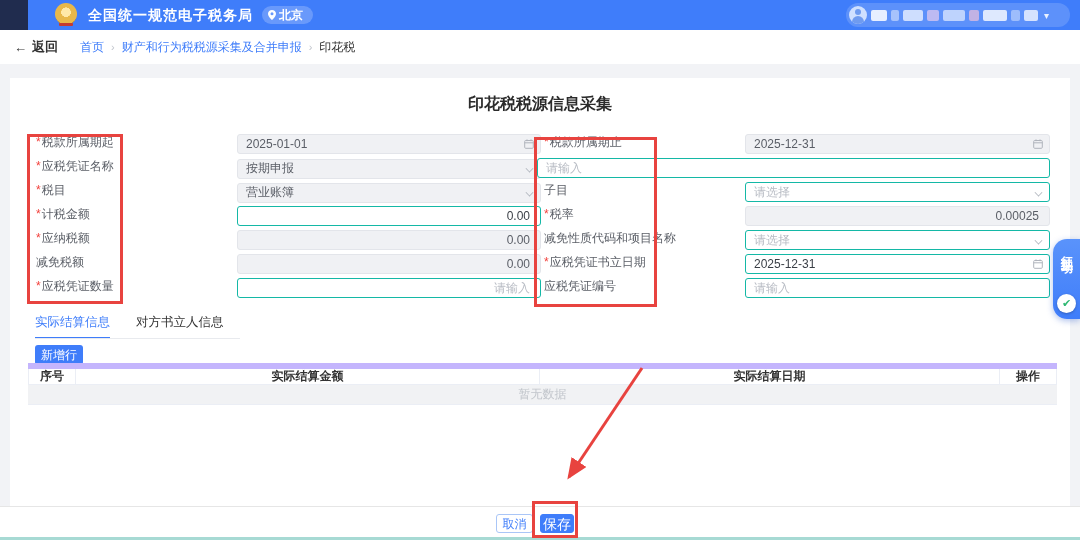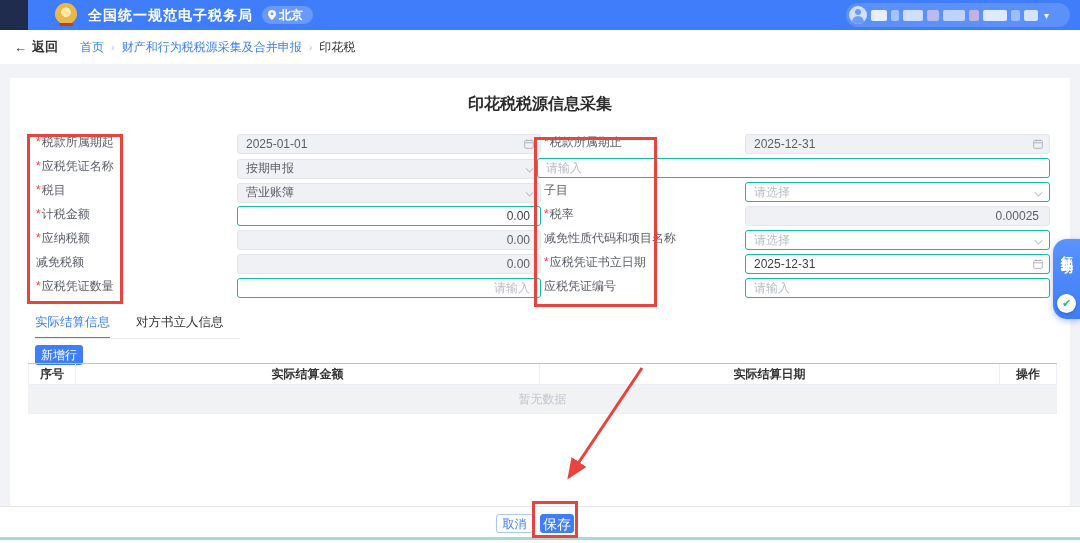--- a/index.html
+++ b/index.html
@@ -55,25 +55,25 @@
   
   .tabs { position:absolute; left:25px; top:236px; height:25px; display:flex; gap:26px; font-size:12.5px; }
   .tab { cursor:pointer; color:#333; }
   .tab.active { color:#3f7dfa; border-bottom:2px solid #3f7dfa; }
   .tabline { position:absolute; left:25px; top:260px; width:205px; height:1px; background:#e8eaee; }
   .add-row { position:absolute; left:25px; top:267px; width:48px; height:20px; background:#3f7dfa; color:#fff; font-size:12px;
              border:none; border-radius:3px; cursor:pointer; font-family:inherit; }
 
   
   .tbl { position:absolute; left:18px; top:285px; width:1029px; font-size:12px; }
-  .tbl-head { display:flex; height:22px; border-top:1px solid #c4b5fd; border-bottom:1px solid #ebeef5;text-align:center; }
+  .tbl-head { display:flex; height:22px; border-top:6px solid #c4b5fd; border-bottom:1px solid #ebeef5;text-align:center; }
   .th { display:flex; align-items:center; justify-content:center; font-weight:bold; color:#333; border-right:1px solid #ebeef5; }
   .th:first-child { border-left:1px solid #ebeef5; }
   .c1{width:48px;} .c2{width:464px;} .c3{width:460px;} .c4{width:57px;}
-  .tbl-empty { height:29px; background:#f1f2f4; border-bottom:1px solid #ebeef5; display:flex; align-items:center; justify-content:center; color:#c2c6cc; }
+  .tbl-empty { height:20px; background:#f1f2f4; border-bottom:1px solid #ebeef5; display:flex; align-items:center; justify-content:center; color:#c2c6cc; }
 
   
   .footer-line { position:absolute; left:0; top:506px; width:1080px; height:1px; background:#e6e6e6; }
   .footer-bg { position:absolute; left:0; top:507px; width:1080px; height:31px; background:#fff; }
   .btn-cancel { position:absolute; left:496px; top:514px; width:37px; height:19px; background:#fff; border:1px solid #aac6f7;
                 color:#3f7dfa; font-size:12px; border-radius:3px; cursor:pointer; font-family:inherit; line-height:16px; }
   .btn-save { position:absolute; left:540px; top:514px; width:34px; height:19px; background:#3f7dfa; border:1px solid #3f7dfa;
               color:#fff; font-size:14px; border-radius:3px; cursor:pointer; font-family:inherit; line-height:16px; }
   .teal-bar { position:absolute; left:0; top:537px; width:1080px; height:3px; background:#a7dad4; }
   .bottom-white { position:absolute; left:0; top:540px; width:1080px; height:3px; background:#fff; }

